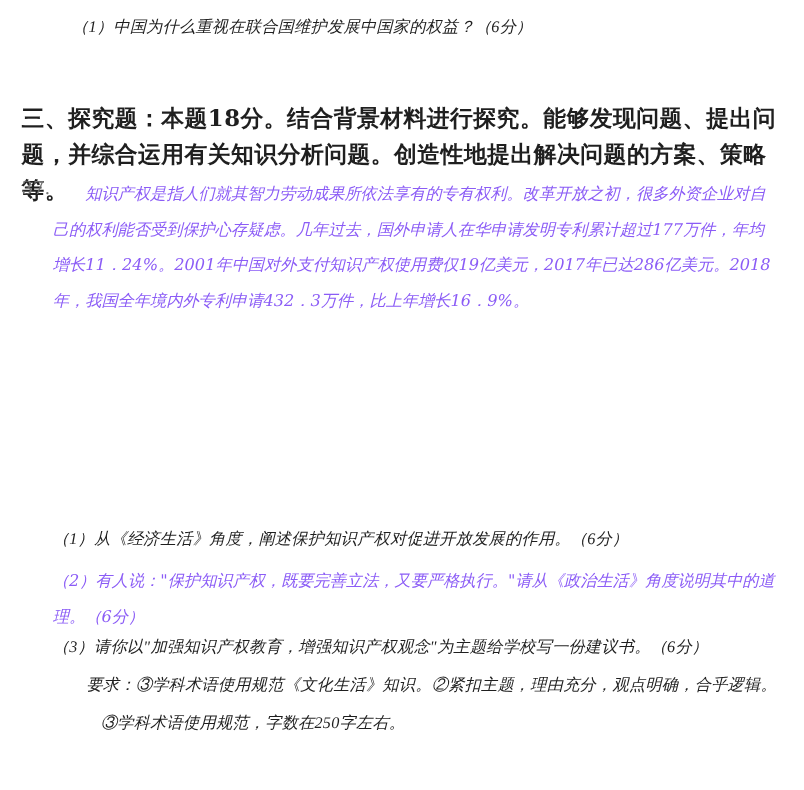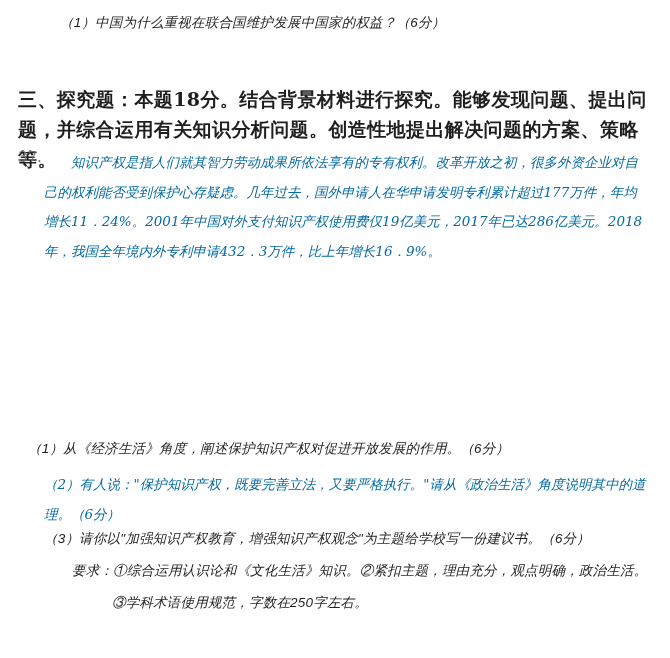--- a/index.html
+++ b/index.html
@@ -44,26 +44,26 @@
     position: absolute;
     font-size: 15px;
     font-style: normal;
     color: #737373;
   }
   .para {
     position: absolute;
     font-size: 13.5px;
     line-height: 29.5px;
     font-style: italic;
-    color: #0369a1;
+    color: #8b5cf6;
     width: 560px;
   }
   .hand {
     font-style: italic;
-    font-family: Liberation Sans, sans-serif;
+    font-family: Liberation Serif, serif;
     text-align: center;
   }
   .indent2 {
     text-indent: 2em;
   }
 </style>
 </head>
 <body>
 
 <div class="page">
@@ -74,25 +74,25 @@
   <div class="blk sec-head" style="left:18px; top:84px; width:630px;">
     <span>三、探究题：</span><span>本题18分。结合背景材料进行探究。能够发现问题、提出问题，并综合运用有关知识分析问题。创造性地提出解决问题的方案、策略等。</span>
   </div>
 
   <div class="qnum" style="left:18px; top:148px;">37.</div>
 
   <div class="para indent2" style="left:44px; top:148px; width:604px;">知识产权是指人们就其智力劳动成果所依法享有的专有权利。改革开放之初，很多外资企业对自己的权利能否受到保护心存疑虑。几年过去，国外申请人在华申请发明专利累计超过177万件，年均增长11．24%。2001年中国对外支付知识产权使用费仅19亿美元，2017年已达286亿美元。2018年，我国全年境内外专利申请432．3万件，比上年增长16．9%。</div>
 
 
 
-  <div class="line hand" style="left:28px; top:440px;">（1）从《经济生活》角度，阐述保护知识产权对促进开放发展的作用。（6分）</div>
+  <div class="line hand" style="left:44px; top:440px;">（1）从《经济生活》角度，阐述保护知识产权对促进开放发展的作用。（6分）</div>
 
   <div class="para" style="left:44px; top:470px; width:604px;">（2）有人说："保护知识产权，既要完善立法，又要严格执行。"请从《政治生活》角度说明其中的道理。（6分）</div>
 
   <div class="line hand" style="left:44px; top:530px;">（3）请你以"加强知识产权教育，增强知识产权观念"为主题给学校写一份建议书。（6分）</div>
 
   <div class="line hand" style="left:72px; top:562px;">
-    <span>要求：</span><span>①综合运用认识论和《文化生活》知识。②紧扣主题，理由充分，观点明确，政治生活。</span>
+    <span>要求：</span><span>③学科术语使用规范《文化生活》知识。②紧扣主题，理由充分，观点明确，合乎逻辑。</span>
   </div>
 
-  <div class="line hand" style="left:112px; top:594px;">③学科术语使用规范，字数在250字左右。</div>
+  <div class="line hand" style="left:84px; top:594px;">③学科术语使用规范，字数在250字左右。</div>
 
 </div>
 
 </body></html>

